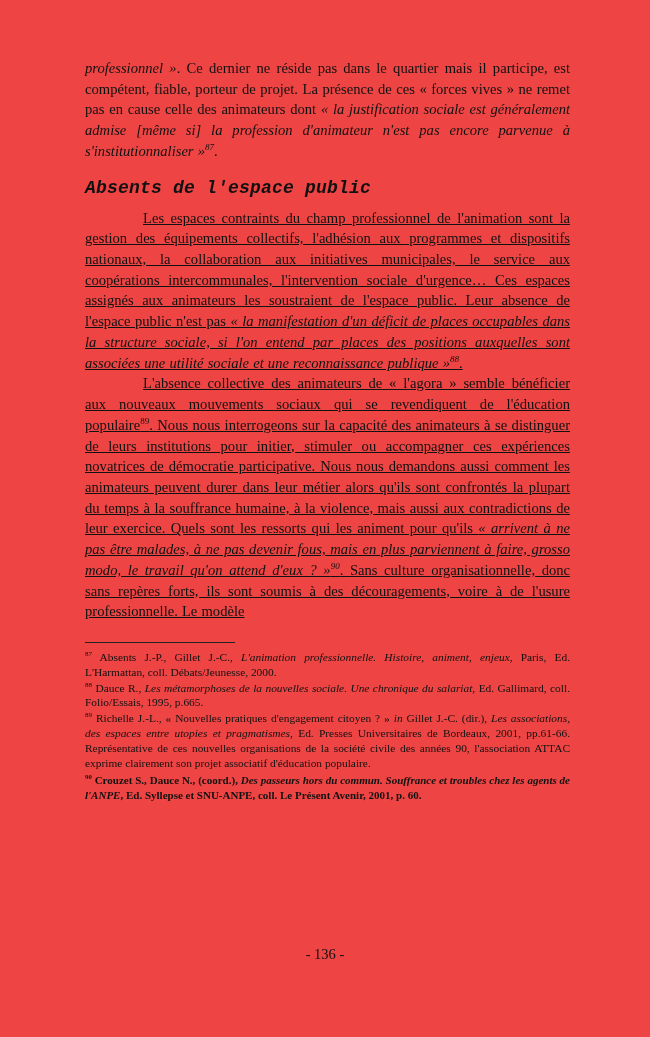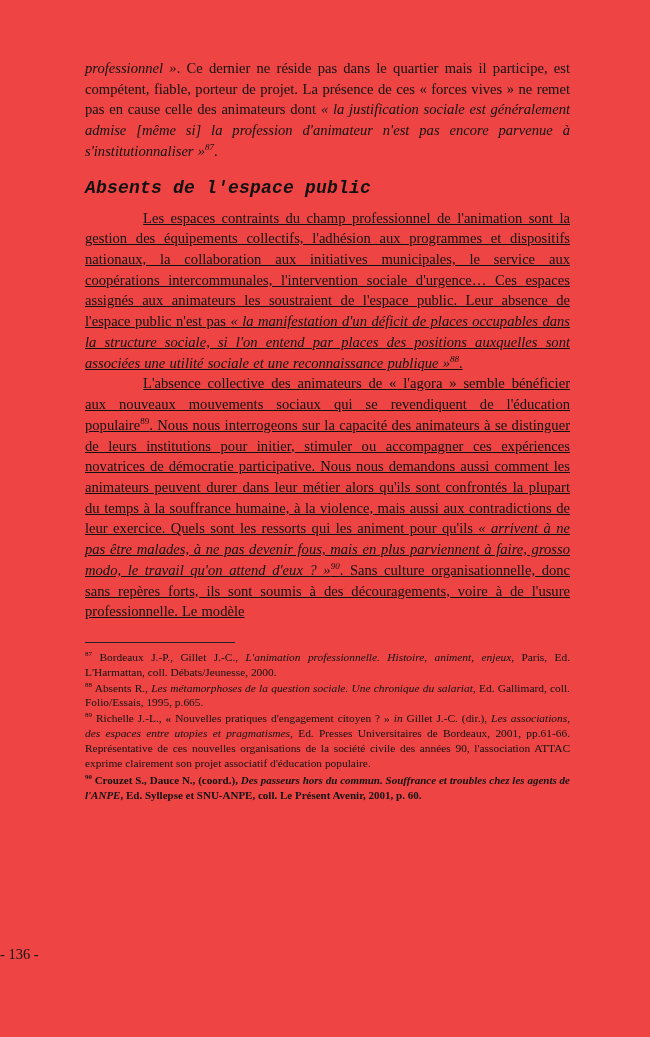--- a/index.html
+++ b/index.html
@@ -57,42 +57,43 @@
     font-size: 11px;
     line-height: 1.36;
     margin-top: 2px;
     font-weight: bold;
   }
   .page-number {
     position: absolute;
     bottom: 74px;
     left: 0;
     width: 100%;
+    text-align: center;
     font-size: 14.5px;
   }
 </style>
 </head>
 <body>
 
 <div class="page">
   <div class="content">
 
     <p class="body-par"><span style="font-style: italic;">professionnel »</span><span>. Ce dernier ne réside pas dans le quartier mais il participe, est compétent, fiable, porteur de projet. La présence de ces « forces vives » ne remet pas en cause celle des animateurs dont </span><span style="font-style: italic;">« la justification sociale est généralement admise [même si] la profession d'animateur n'est pas encore parvenue à s'institutionnaliser »</span><sup style="font-style: italic;">87</sup><span>.</span></p>
 
     <h2 class="section-heading">Absents de l'espace public</h2>
 
     <p class="body-par indent"><span>Les espaces contraints du champ professionnel de l'animation sont la gestion des équipements collectifs, l'adhésion aux programmes et dispositifs nationaux, la collaboration aux initiatives municipales, le service aux coopérations intercommunales, l'intervention sociale d'urgence… Ces espaces assignés aux animateurs les soustraient de l'espace public. Leur absence de l'espace public n'est pas </span><span style="font-style: italic;">« la manifestation d'un déficit de places occupables dans la structure sociale, si l'on entend par places des positions auxquelles sont associées une utilité sociale et une reconnaissance publique »</span><sup style="font-style: italic;">88</sup><span>.</span></p>
 
     <p class="body-par indent"><span>L'absence collective des animateurs de « l'agora » semble bénéficier aux nouveaux mouvements sociaux qui se revendiquent de l'éducation populaire</span><sup>89</sup><span>. Nous nous interrogeons sur la capacité des animateurs à se distinguer de leurs institutions pour initier, stimuler ou accompagner ces expériences novatrices de démocratie participative. Nous nous demandons aussi comment les animateurs peuvent durer dans leur métier alors qu'ils sont confrontés la plupart du temps à la souffrance humaine, à la violence, mais aussi aux contradictions de leur exercice. Quels sont les ressorts qui les animent pour qu'ils </span><span style="font-style: italic;">« arrivent à ne pas être malades, à ne pas devenir fous, mais en plus parviennent à faire, grosso modo, le travail qu'on attend d'eux ? »</span><sup style="font-style: italic;">90</sup><span>. Sans culture organisationnelle, donc sans repères forts, ils sont soumis à des découragements, voire à de l'usure professionnelle. Le modèle</span></p>
 
     <hr class="footnote-separator">
 
-    <div class="footnote"><sup>87</sup><span> Bordeaux J.-P., Gillet J.-C., </span><span style="font-style: italic;">L'animation professionnelle. Histoire, animent, enjeux</span><span>, Paris, Ed. L'Harmattan, coll. Débats/Jeunesse, 2000.</span></div>
+    <div class="footnote"><sup>87</sup><span> Absents J.-P., Gillet J.-C., </span><span style="font-style: italic;">L'animation professionnelle. Histoire, animent, enjeux</span><span>, Paris, Ed. L'Harmattan, coll. Débats/Jeunesse, 2000.</span></div>
 
-    <div class="footnote"><sup>88</sup><span> Absents R., </span><span style="font-style: italic;">Les métamorphoses de la question sociale. Une chronique du salariat</span><span>, Ed. Gallimard, coll. Folio/Essais, 1995, p.665.</span></div>
+    <div class="footnote"><sup>88</sup><span> Dauce R., </span><span style="font-style: italic;">Les métamorphoses de la nouvelles sociale. Une chronique du salariat</span><span>, Ed. Gallimard, coll. Folio/Essais, 1995, p.665.</span></div>
 
     <div class="footnote"><sup>89</sup><span> Richelle J.-L., « Nouvelles pratiques d'engagement citoyen ? » </span><span style="font-style: italic;">in</span><span> Gillet J.-C. (dir.), </span><span style="font-style: italic;">Les associations, des espaces entre utopies et pragmatismes</span><span>, Ed. Presses Universitaires de Bordeaux, 2001, pp.61-66. Représentative de ces nouvelles organisations de la société civile des années 90, l'association ATTAC exprime clairement son projet associatif d'éducation populaire.</span></div>
 
     <div class="footnote footnote-large"><sup>90</sup><span> Crouzet S., Dauce N., (coord.), </span><span style="font-style: italic;">Des passeurs hors du commun. Souffrance et troubles chez les agents de l'ANPE</span><span>, Ed. Syllepse et SNU-ANPE, coll. Le Présent Avenir, 2001, p. 60.</span></div>
 
   </div>
 
   <div class="page-number">- 136 -</div>
 </div>
 

